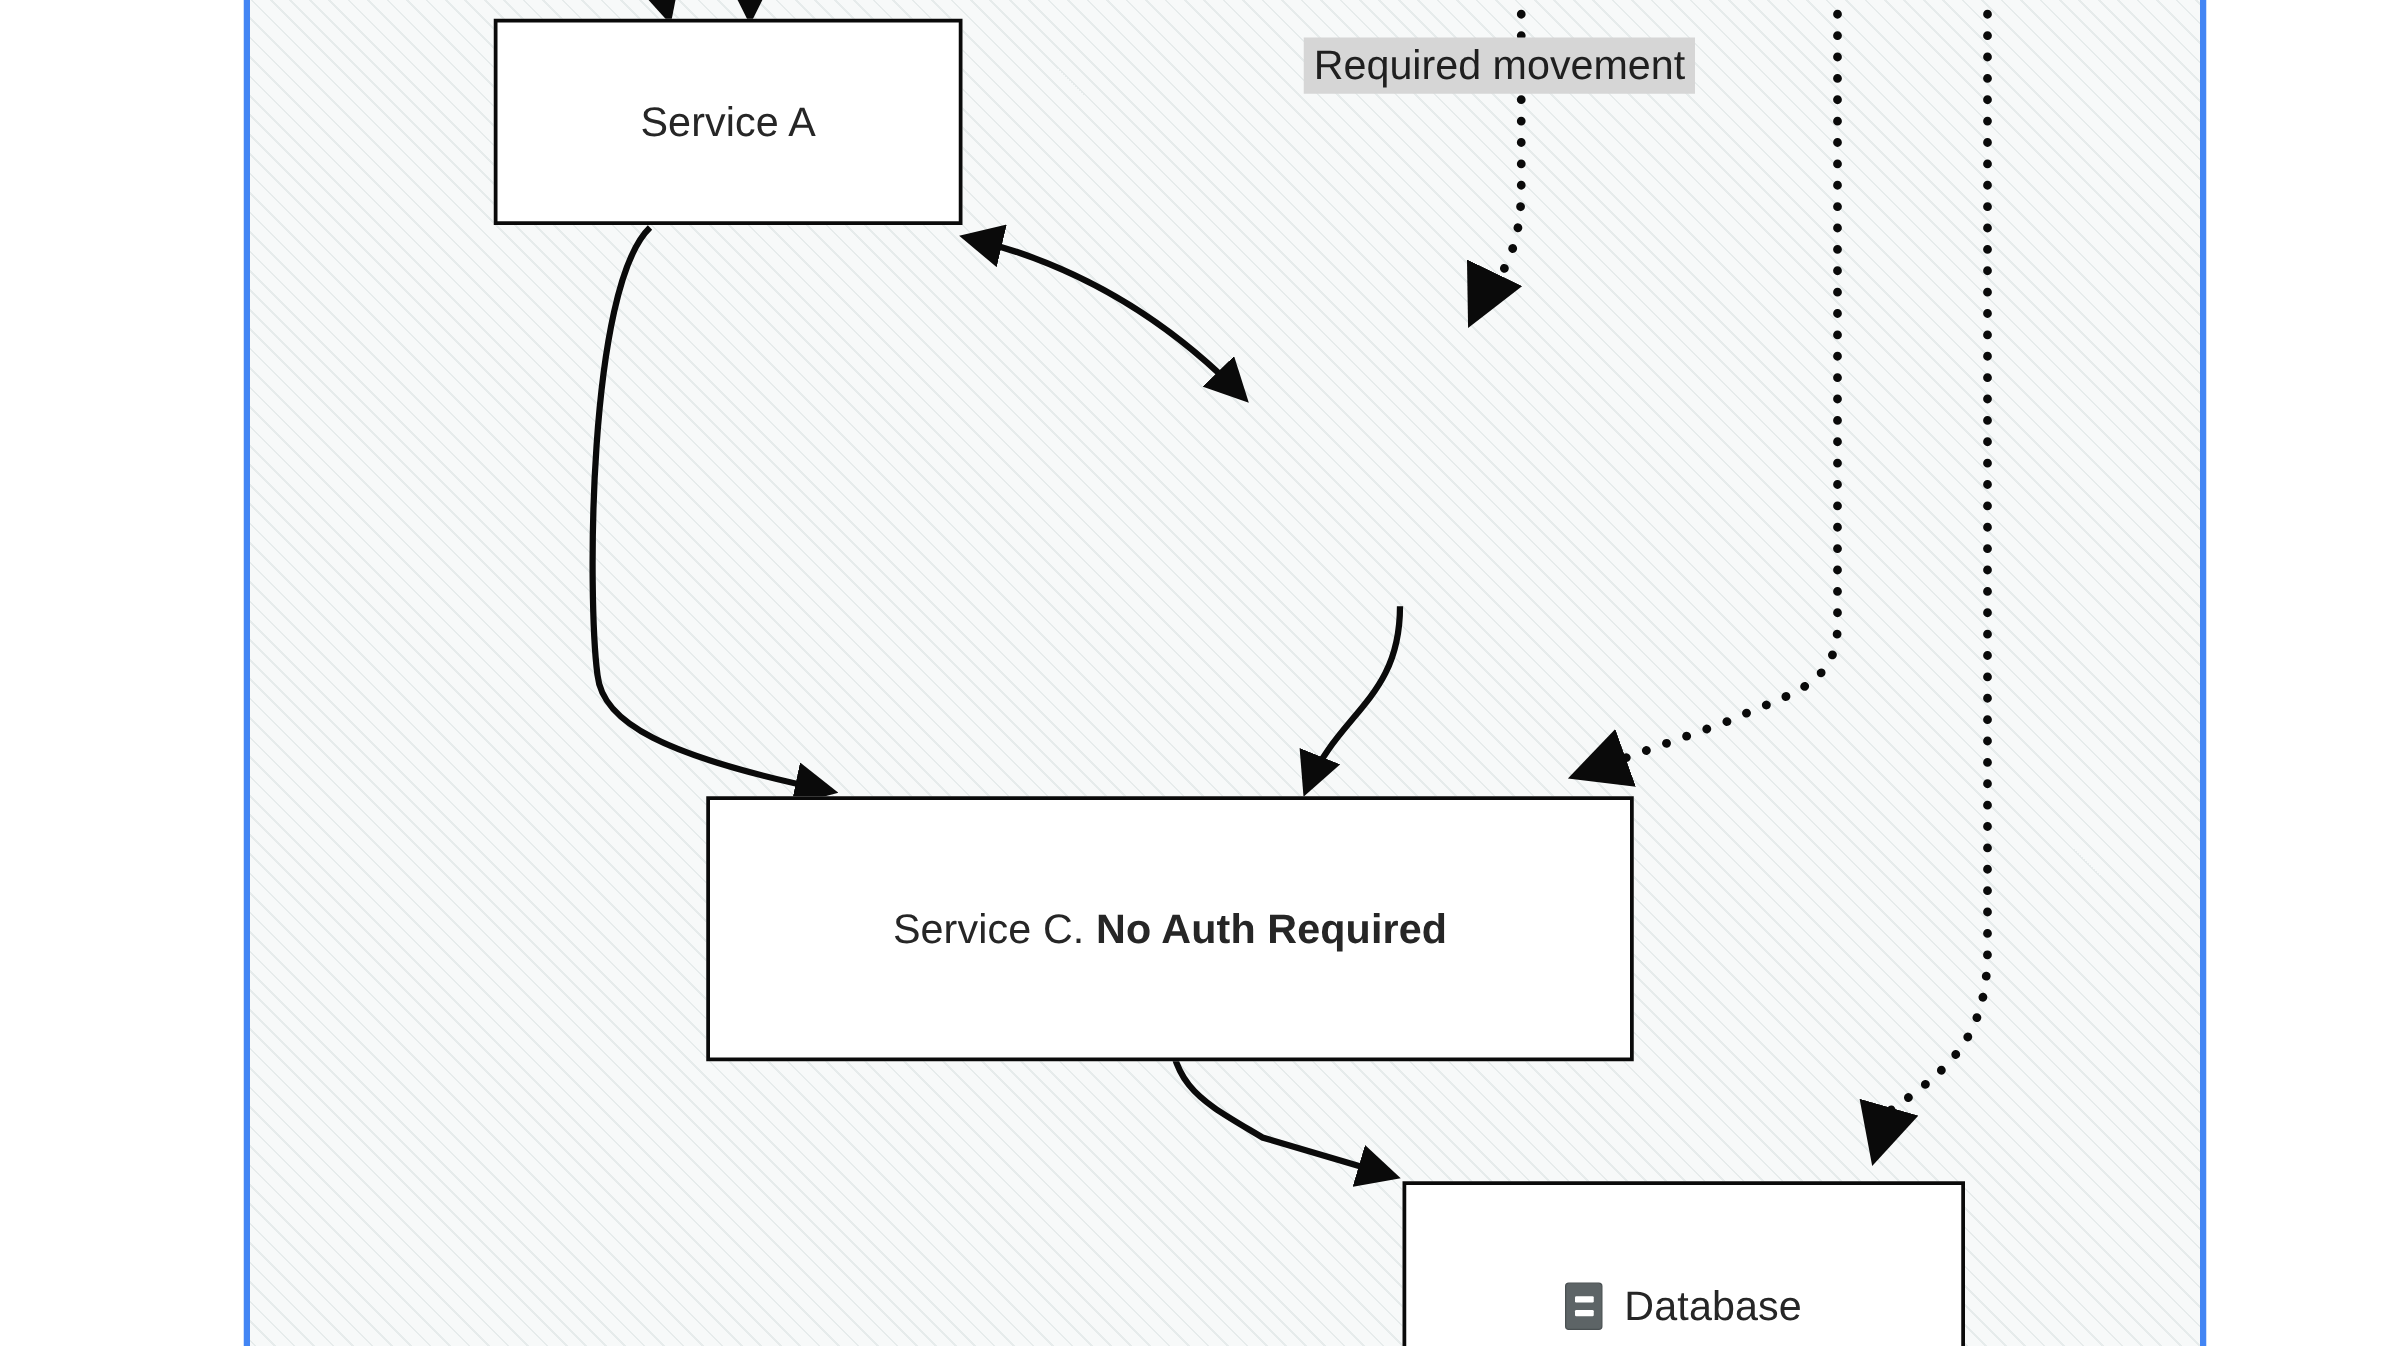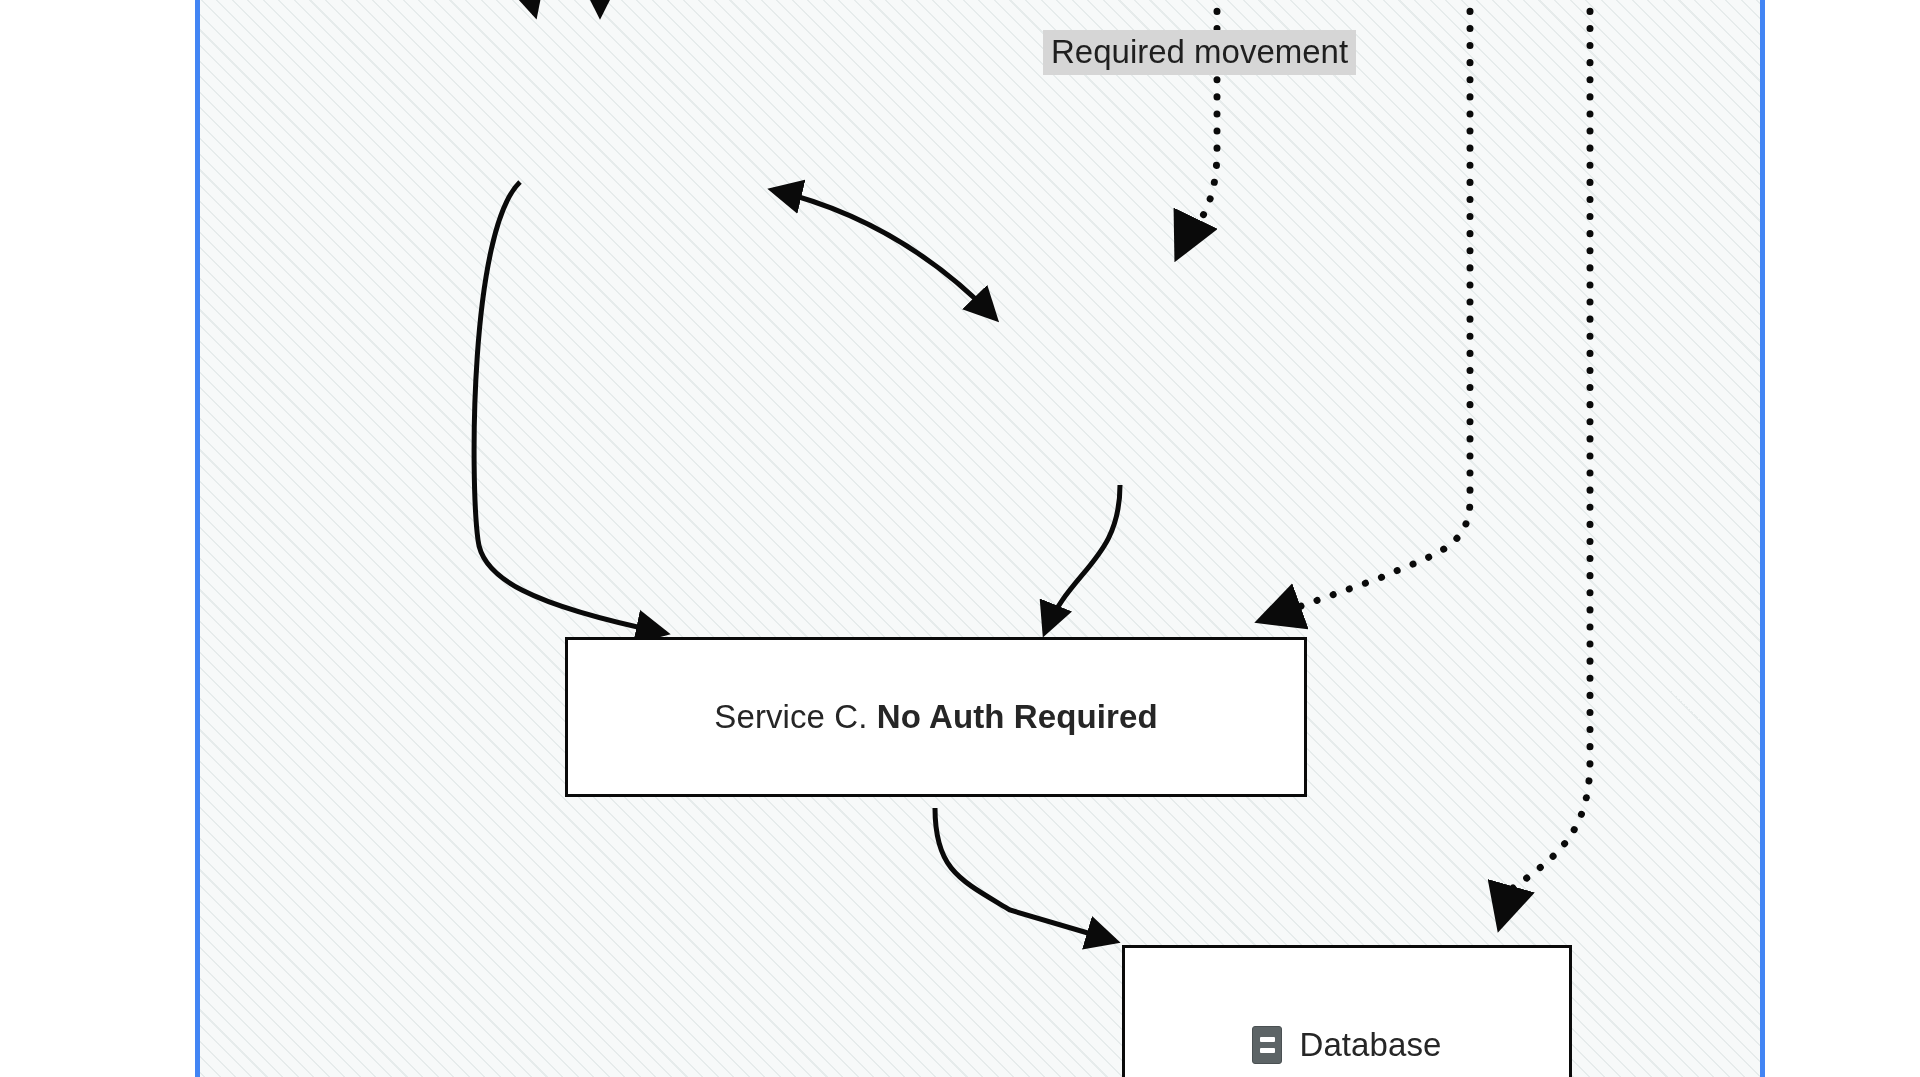--- a/index.html
+++ b/index.html
@@ -61,21 +61,21 @@
     align-items: center;
     justify-content: center;
     color: #262626;
     font-size: 33px;
     letter-spacing: 0.1px;
     white-space: nowrap;
   }
 
   #node-service-a { left: 395px;  top: 15px;  width: 375px; height: 165px; }
   #node-service-b { left: 925px;  top: 320px; width: 370px; height: 162px; }
-  #node-service-c { left: 565px;  top: 637px; width: 742px; height: 160px; }
+  #node-service-c { left: 565px;  top: 637px; width: 742px; height: 212px; }
   #node-database  { left: 1122px; top: 945px; width: 450px; height: 200px; }
 
   .node-label { pointer-events: none; }
   .node-label .strong { font-weight: bold; }
 
   
   .db-content {
     display: flex;
     align-items: flex-end;
     gap: 17px;
@@ -163,20 +163,23 @@
 
     <g>
       <path d="M 1470 -40 L 1470 500 C 1470 550 1430 555 1380 578 L 1262 620" fill="none" stroke="#0a0a0a" stroke-width="7" stroke-linecap="round" stroke-dasharray="0.1 17" marker-end="url(#arrowDot)"></path>
     </g>
 
     <g>
       <path d="M 1590 -40 L 1590 760 C 1590 830 1560 855 1510 890 L 1500 925" fill="none" stroke="#0a0a0a" stroke-width="7" stroke-linecap="round" stroke-dasharray="0.1 17" marker-end="url(#arrowDot)"></path>
     </g>
   </svg>
 
+  <div class="node" id="node-service-a">
+    <span class="node-label">Service A</span>
+  </div>
 
 
   <div class="node" id="node-service-c">
     <span class="node-label">
       <span>Service C. </span><span class="strong">No Auth Required</span>
     </span>
   </div>
 
   <div class="node" id="node-database">
     <span class="db-content">

